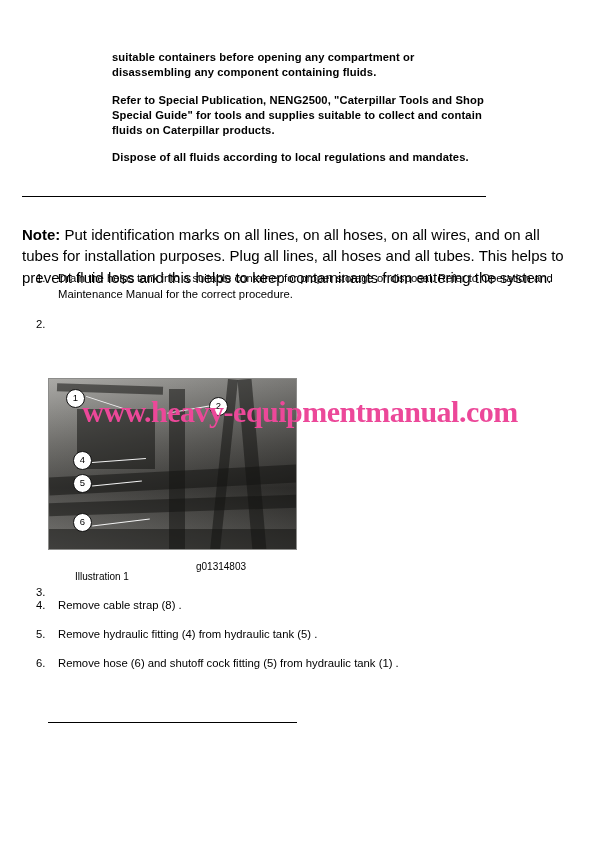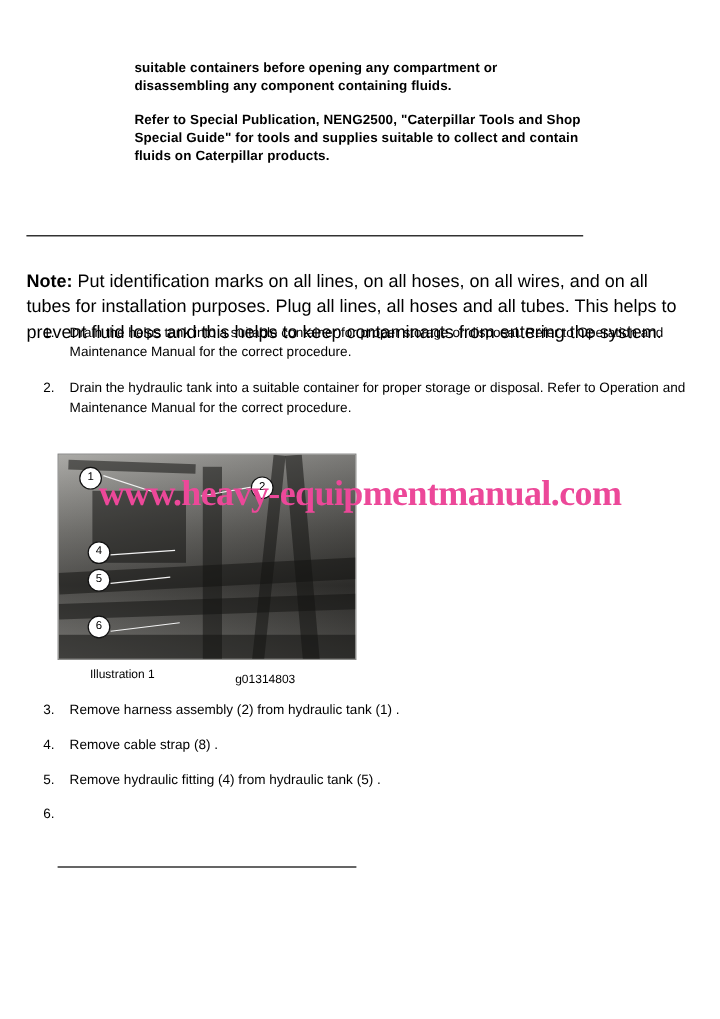--- a/index.html
+++ b/index.html
@@ -173,21 +173,21 @@
     position: absolute;
     left: 48px;
     top: 557px;
     width: 249px;
     font-size: 10px;
     color: #000000;
   }
   .fig-caption .label {
     position: absolute;
     left: 10px;
-    top: 0;
+    top: 14px;
     padding-left: 17px;
   }
   .fig-caption .id {
     position: absolute;
     left: 148px;
     top: 4px;
   }
 
   
   .watermark {
@@ -207,36 +207,36 @@
   }
 </style>
 </head>
 <body>
 
 <div class="page">
 
   <div class="warning-block">
     <p>suitable containers before opening any compartment or disassembling any component containing fluids.</p>
     <p>Refer to Special Publication, NENG2500, "Caterpillar Tools and Shop Special Guide" for tools and supplies suitable to collect and contain fluids on Caterpillar products.</p>
+    <p>Dispose of all fluids according to local regulations and mandates.</p>
   </div>
 
   <div class="rule rule-top"></div>
 
   <div class="note">
     <b>Note:</b><span> Put identification marks on all lines, on all hoses, on all wires, and on all tubes for installation purposes. Plug all lines, all hoses and all tubes. This helps to prevent fluid loss and this helps to keep contaminants from entering the system.</span>
   </div>
 
   <div class="steps steps-upper">
     <div class="step">
       <span class="num">1.</span>
       <span>Drain the helps tank into a suitable container for proper storage or disposal. Refer to Operation and Maintenance Manual for the correct procedure.</span>
     </div>
     <div class="step">
       <span class="num">2.</span>
-      <span>Drain the hydraulic tank into a suitable container for proper storage or disposal. Refer to Operation and Maintenance Manual for the correct procedure.</span>
     </div>
   </div>
 
   <div class="figure">
     <div class="photo">
       <div class="band b1"></div>
       <div class="band b2"></div>
       <div class="band b3"></div>
       <div class="band b4"></div>
       <div class="band b5"></div>
@@ -259,30 +259,30 @@
   <div class="watermark">www.heavy-equipmentmanual.com</div>
 
   <div class="fig-caption">
     <span class="label">Illustration 1</span>
     <span class="id">g01314803</span>
   </div>
 
   <div class="steps steps-lower">
     <div class="step">
       <span class="num">3.</span>
-      <span>Remove harness assembly (2) from hydraulic tank (1) .</span>
     </div>
     <div class="step">
       <span class="num">4.</span>
       <span>Remove cable strap (8) .</span>
     </div>
     <div class="step">
       <span class="num">5.</span>
       <span>Remove hydraulic fitting (4) from hydraulic tank (5) .</span>
     </div>
     <div class="step">
       <span class="num">6.</span>
+      <span>Remove hose (6) and shutoff cock fitting (5) from hydraulic tank (1) .</span>
     </div>
   </div>
 
   <div class="rule rule-bottom"></div>
 
 </div>
 
 </body></html>

